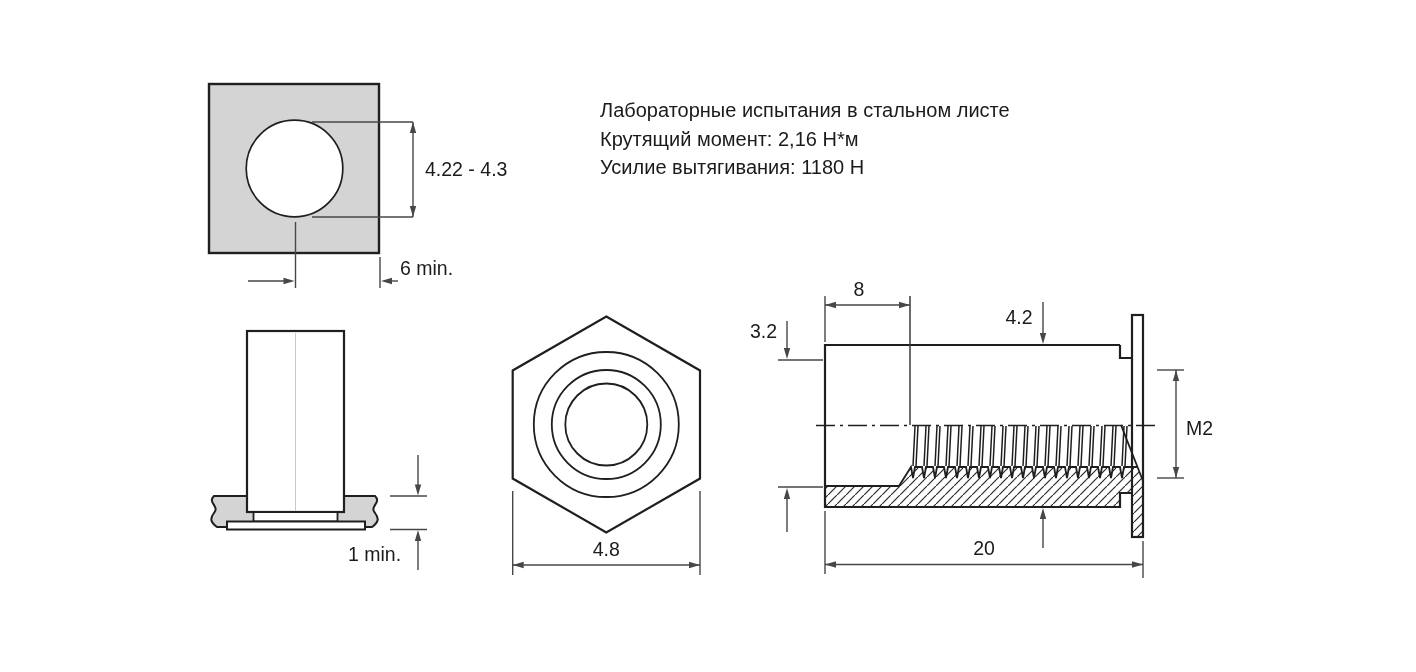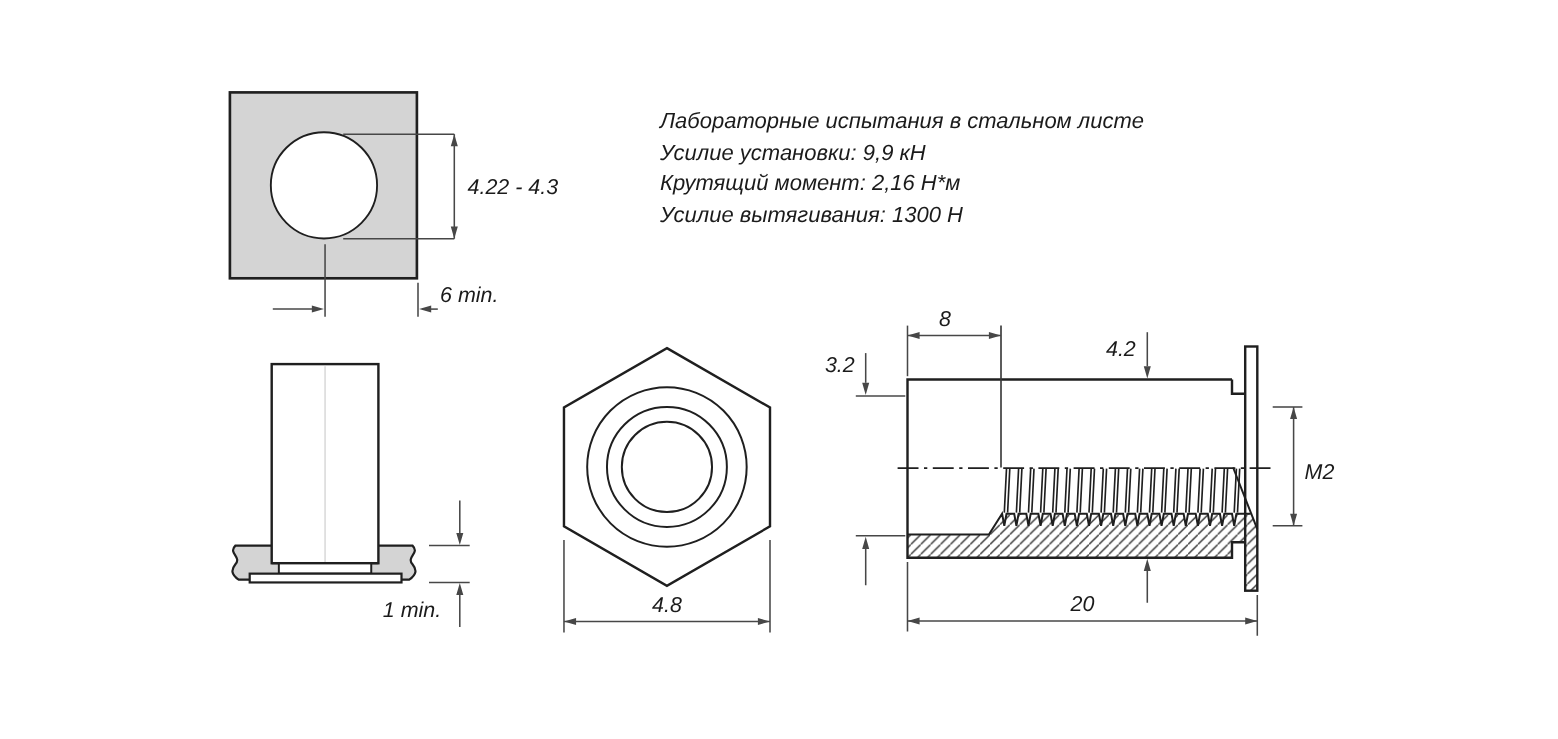--- a/index.html
+++ b/index.html
@@ -2,21 +2,20 @@
 <html><head>
 <meta charset="utf-8">
 <style>
   html,body{margin:0;padding:0;background:#ffffff;}
   #canvas{
     position:relative;
     width:1416px;height:672px;
     background:#ffffff;
     font-family:"Liberation Sans", sans-serif;
     overflow:hidden;
-    font-style:italic;
   }
   #drawing-svg{position:absolute;left:0;top:0;}
   #info-panel{
     position:absolute;
     left:600px;top:96px;
     color:#1b1b1b;
     font-size:20px;
     line-height:28.6px;
     white-space:nowrap;
   }
@@ -26,23 +25,22 @@
     fill:#1b1b1b;
   }
 </style>
 </head>
 <body>
 
 <div id="canvas">
 
   <div id="info-panel">
     <div>Лабораторные испытания в стальном листе</div>
-    <div>Усилие установки: 9,9 кН</div>
     <div>Крутящий момент: 2,16 Н*м</div>
-    <div>Усилие вытягивания: 1300 Н</div>
+    <div>Усилие вытягивания: 1180 Н</div>
   </div>
 
   <svg id="drawing-svg" width="1416" height="672" viewBox="0 0 1416 672">
     <defs>
       <pattern id="hatch" patternUnits="userSpaceOnUse" width="9" height="9">
         <path d="M-1,10 L10,-1" stroke="#2a2a2a" stroke-width="1.2" fill="none"></path>
       </pattern>
     </defs>
 
     <g>

